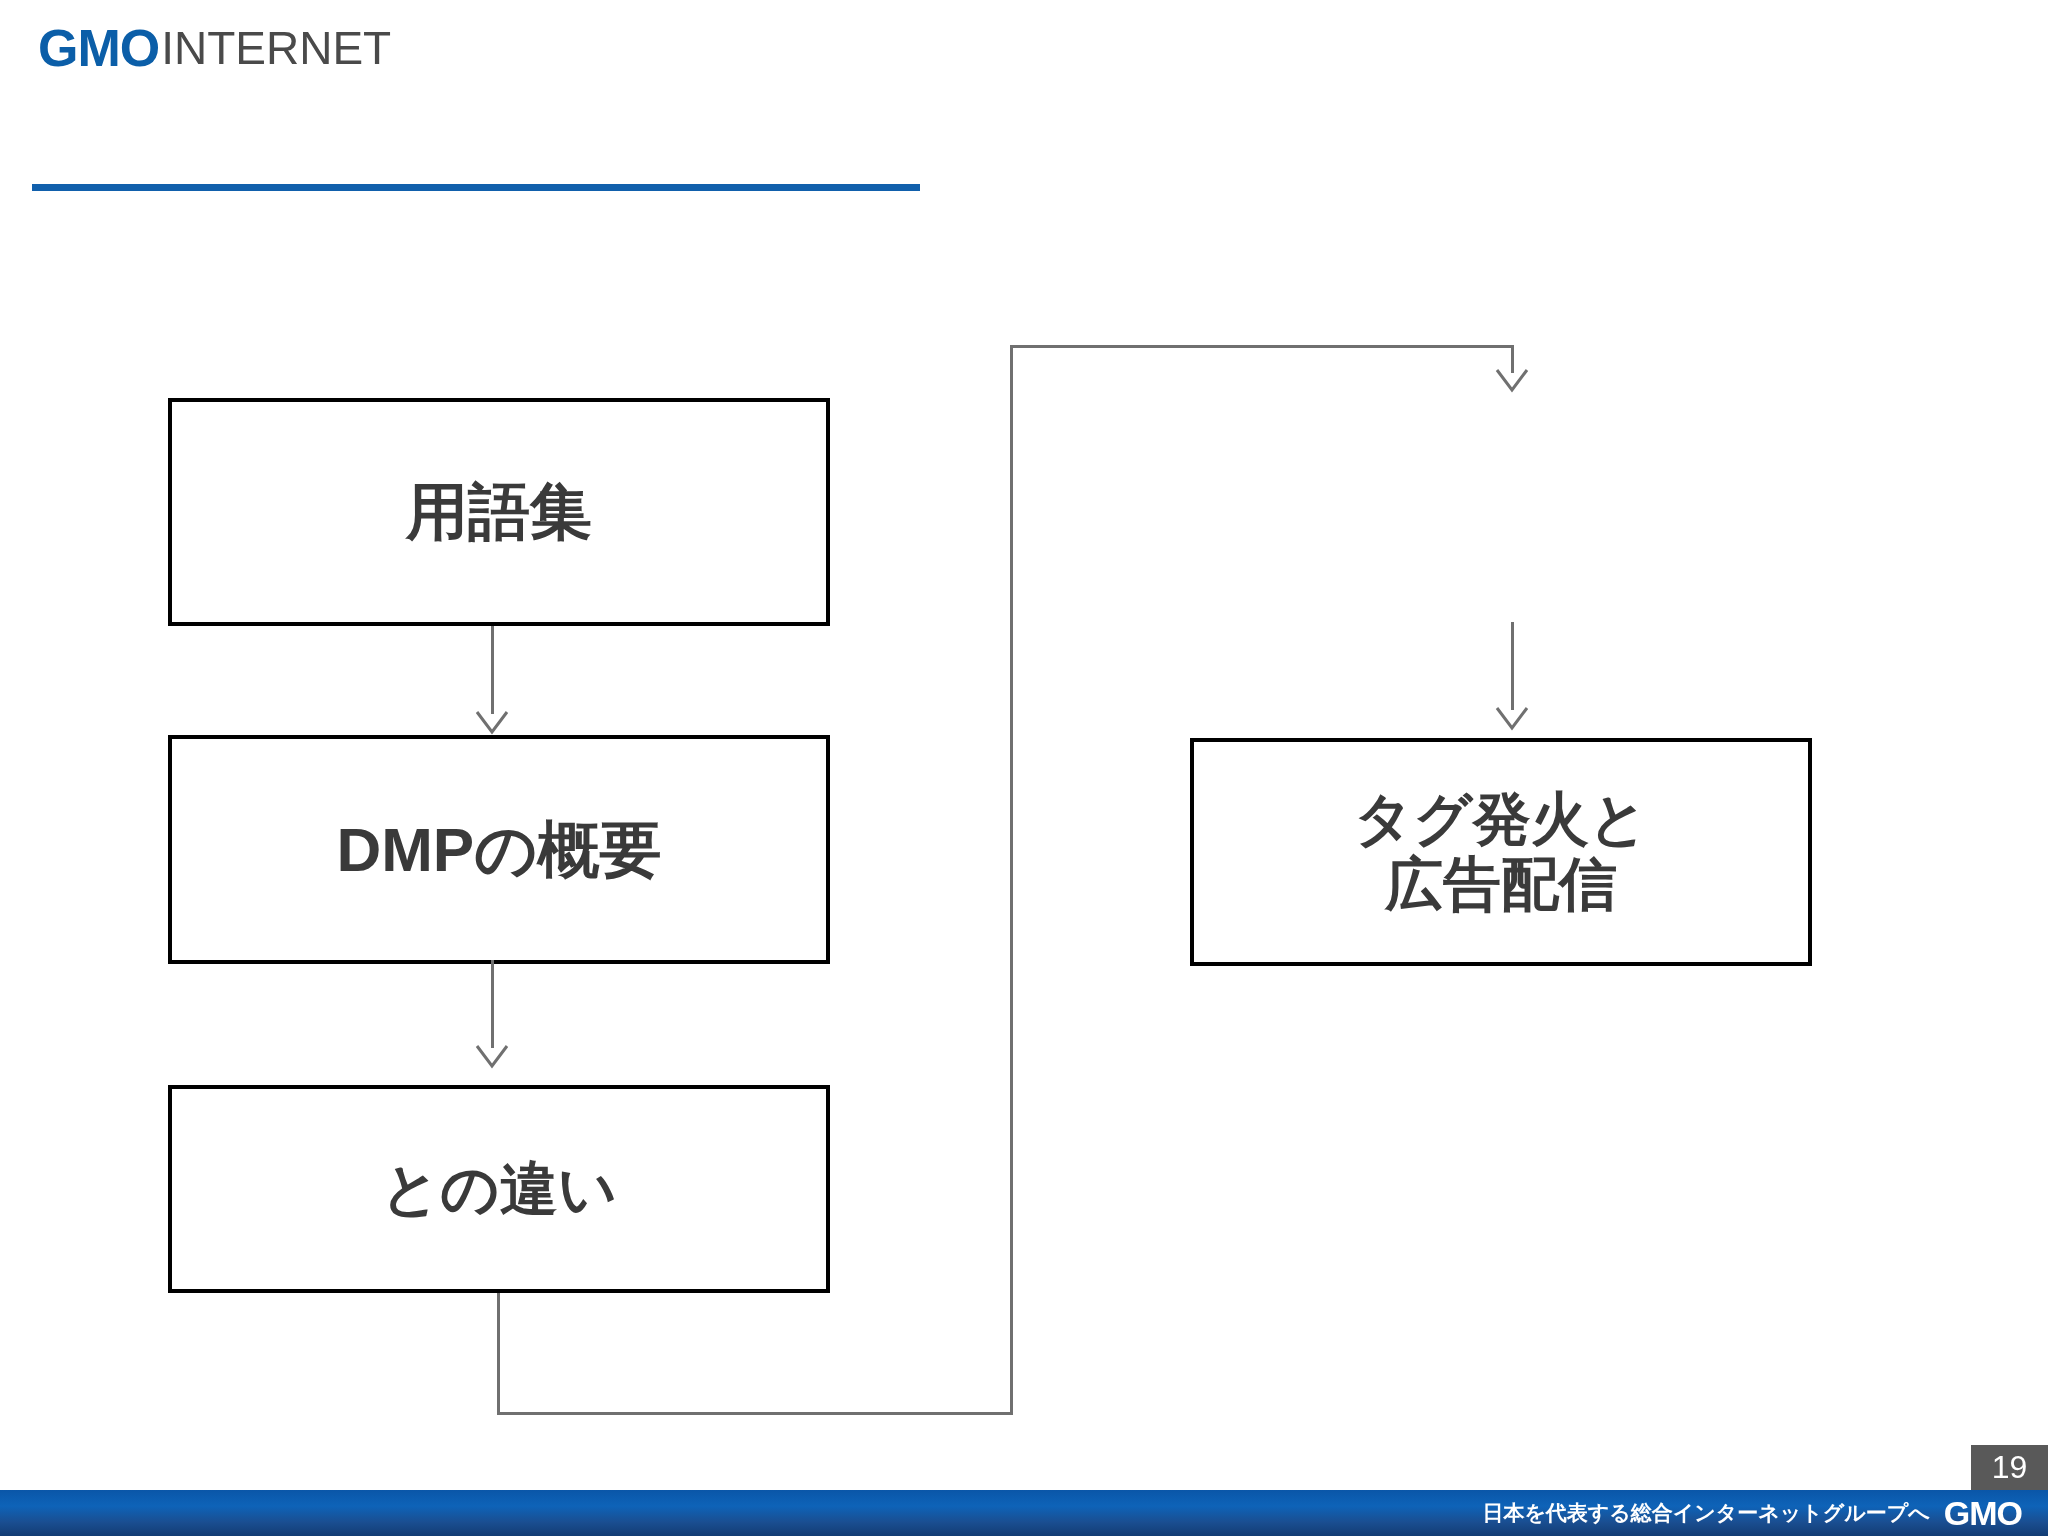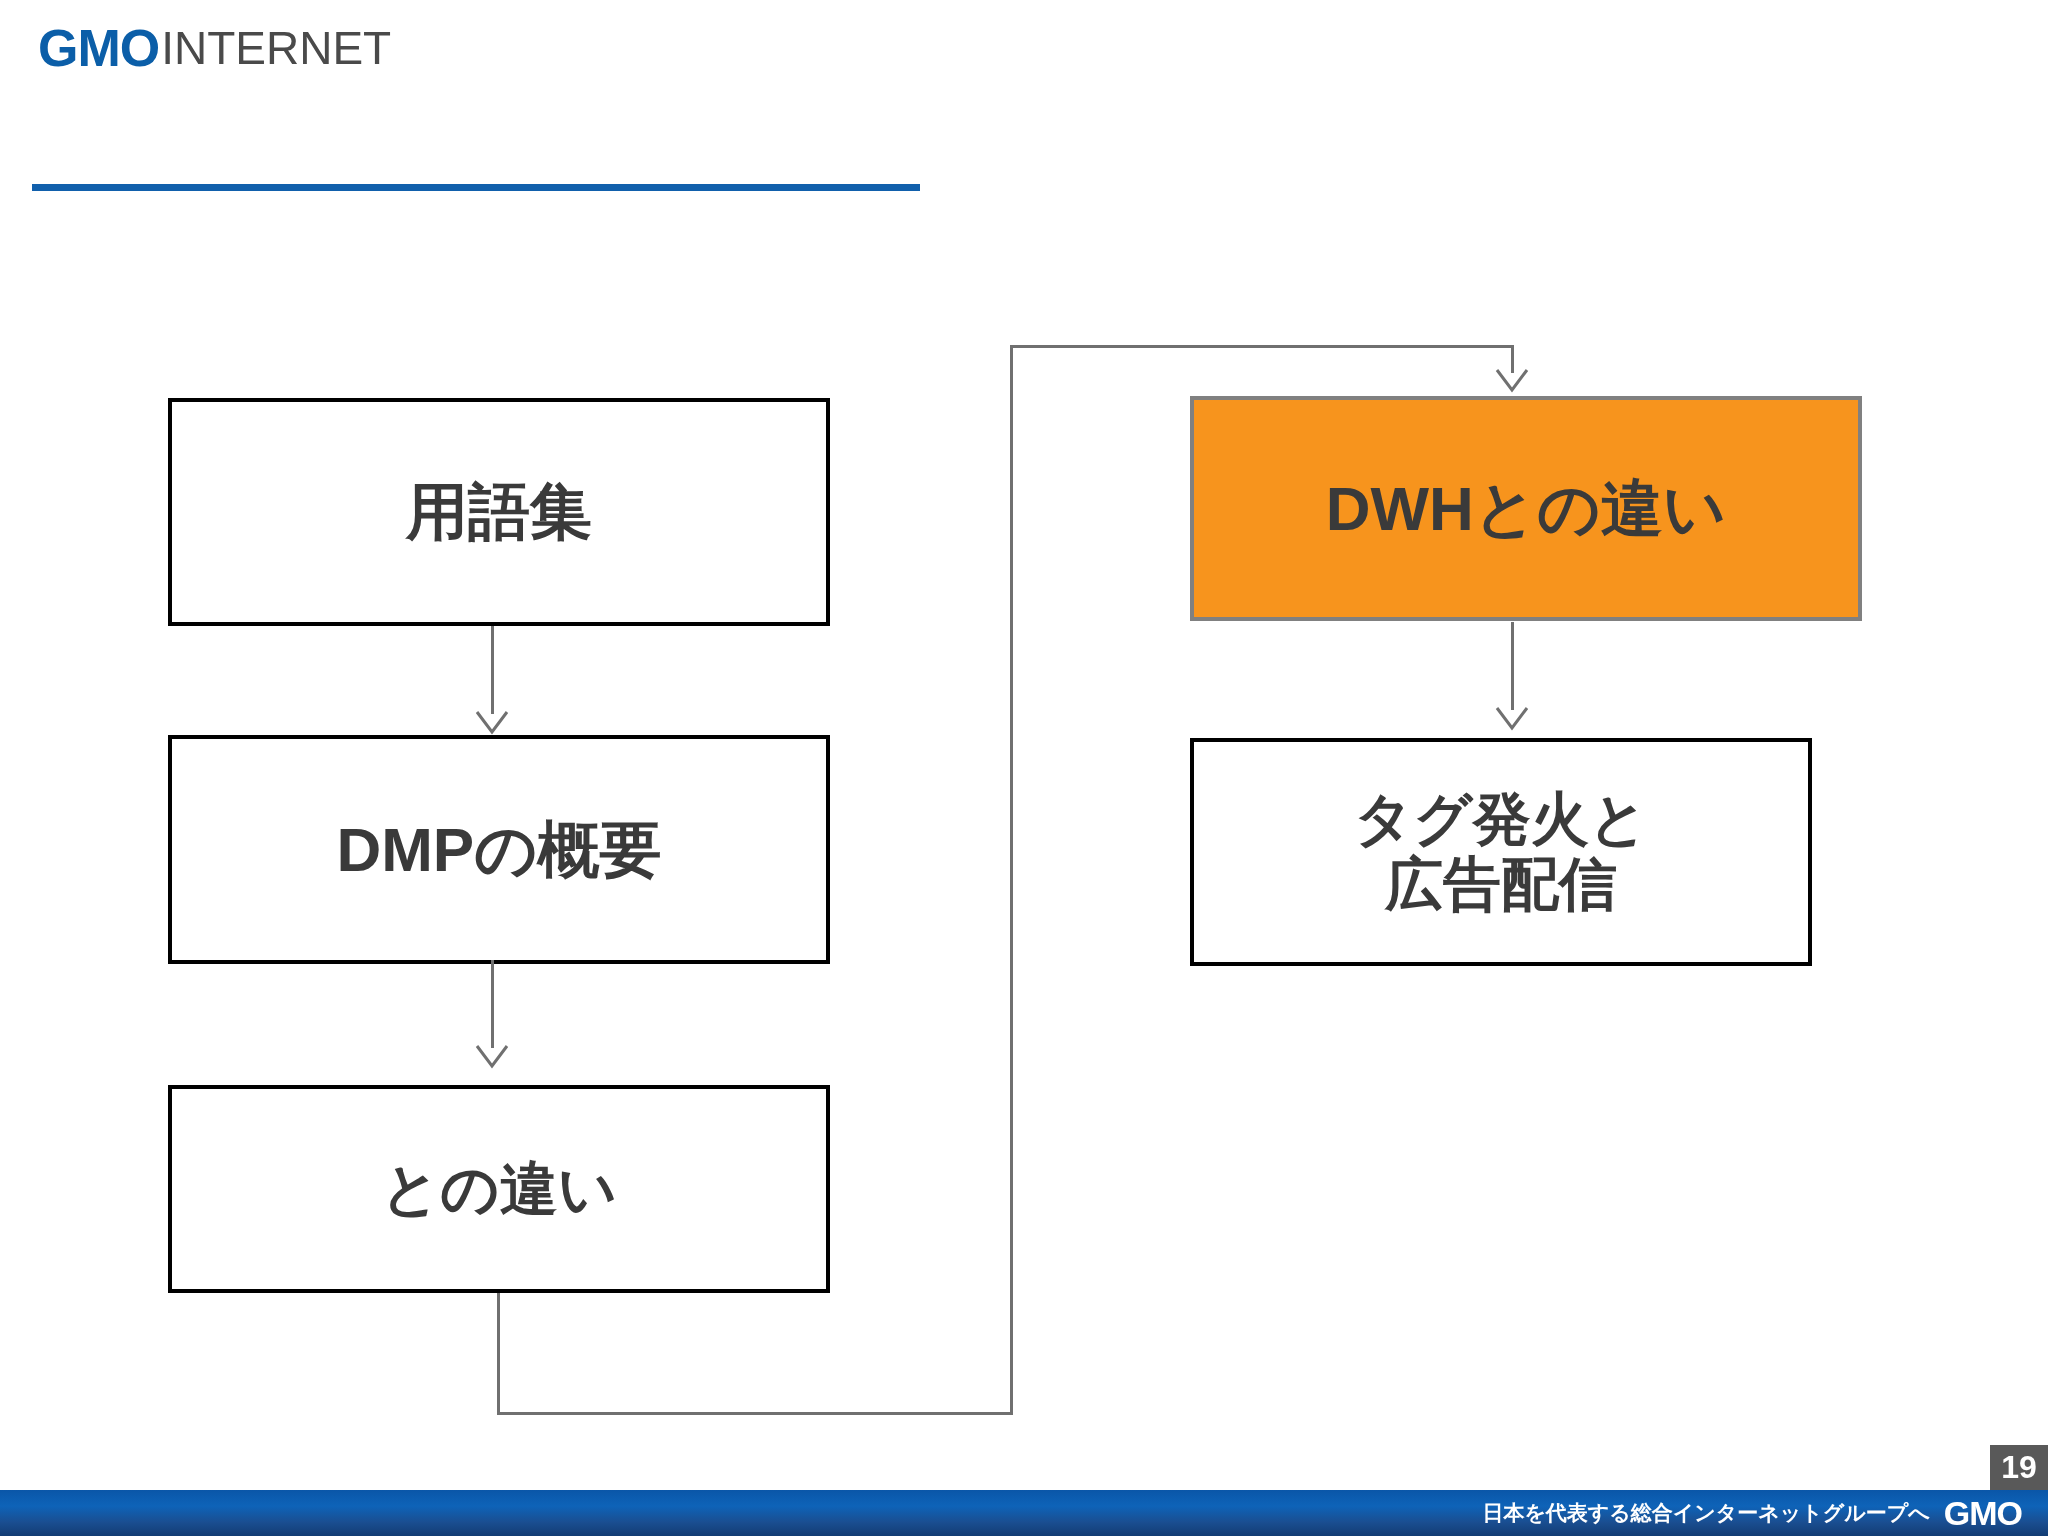--- a/index.html
+++ b/index.html
@@ -88,24 +88,24 @@
   #c4-v1{left:497px;top:1293px;height:122px;}
   #c4-h1{left:497px;top:1412px;width:516px;}
   #c4-v2{left:1010px;top:345px;height:1070px;}
   #c4-h2{left:1010px;top:345px;width:503px;}
   #c4-v3{left:1511px;top:345px;height:28px;}
   #c4-a{left:1495px;top:368px;}
 
   
   .page-badge{
     position:absolute;right:0px;top:1445px;
-    width:58px;height:45px;
+    width:77px;height:45px;
     background:#595959;
     color:#ffffff;
-    font-size:32px;font-weight:bold;
+    font-size:32px;font-weight:normal;
     display:flex;align-items:center;justify-content:center;
     letter-spacing:0px;
   }
 
   
   .footer{
     position:absolute;left:0;bottom:0;
     width:2048px;height:46px;
     background:linear-gradient(180deg,#0A56A8 0%,#0E63B8 35%,#1A4E91 70%,#123C73 100%);
     display:flex;align-items:center;justify-content:flex-end;
@@ -140,23 +140,20 @@
   <div class="box" id="box-overview">
     <span>DMPの概要</span>
   </div>
 
   <div class="box" id="box-retarget">
     <div>
       <span>との違い</span>
     </div>
   </div>
 
-  <div class="box filled" id="box-dwh">
-    <span>DWHとの違い</span>
-  </div>
 
   <div class="box" id="box-tagfire">
     <div>
       <span>タグ発火と</span>
       <span>広告配信</span>
     </div>
   </div>
 
   <div class="line vline" id="c1-v"></div>
   <div class="arrow-open" id="c1-a">

